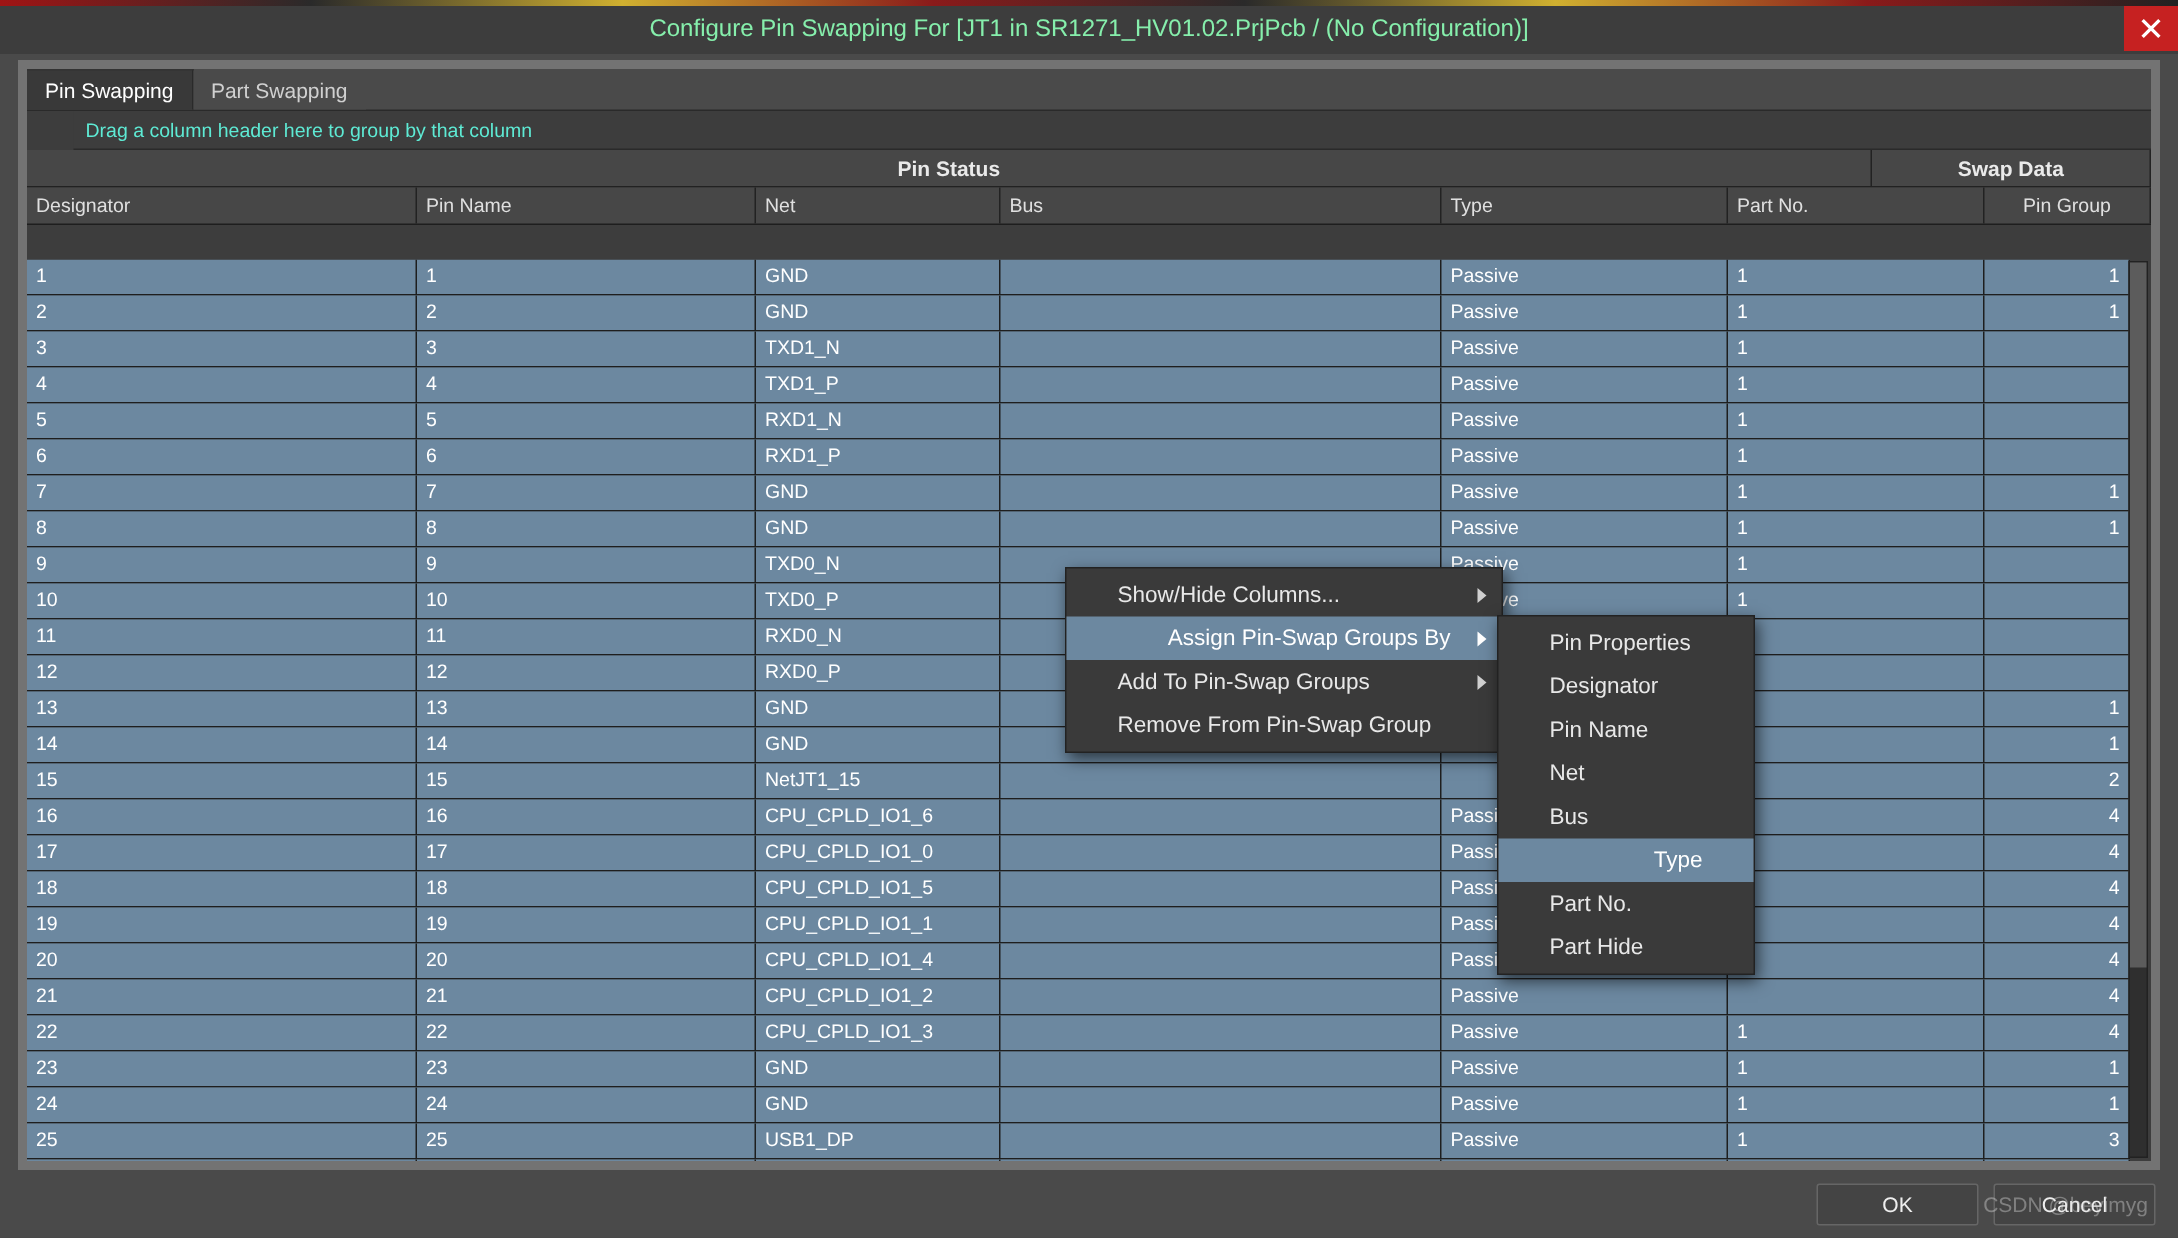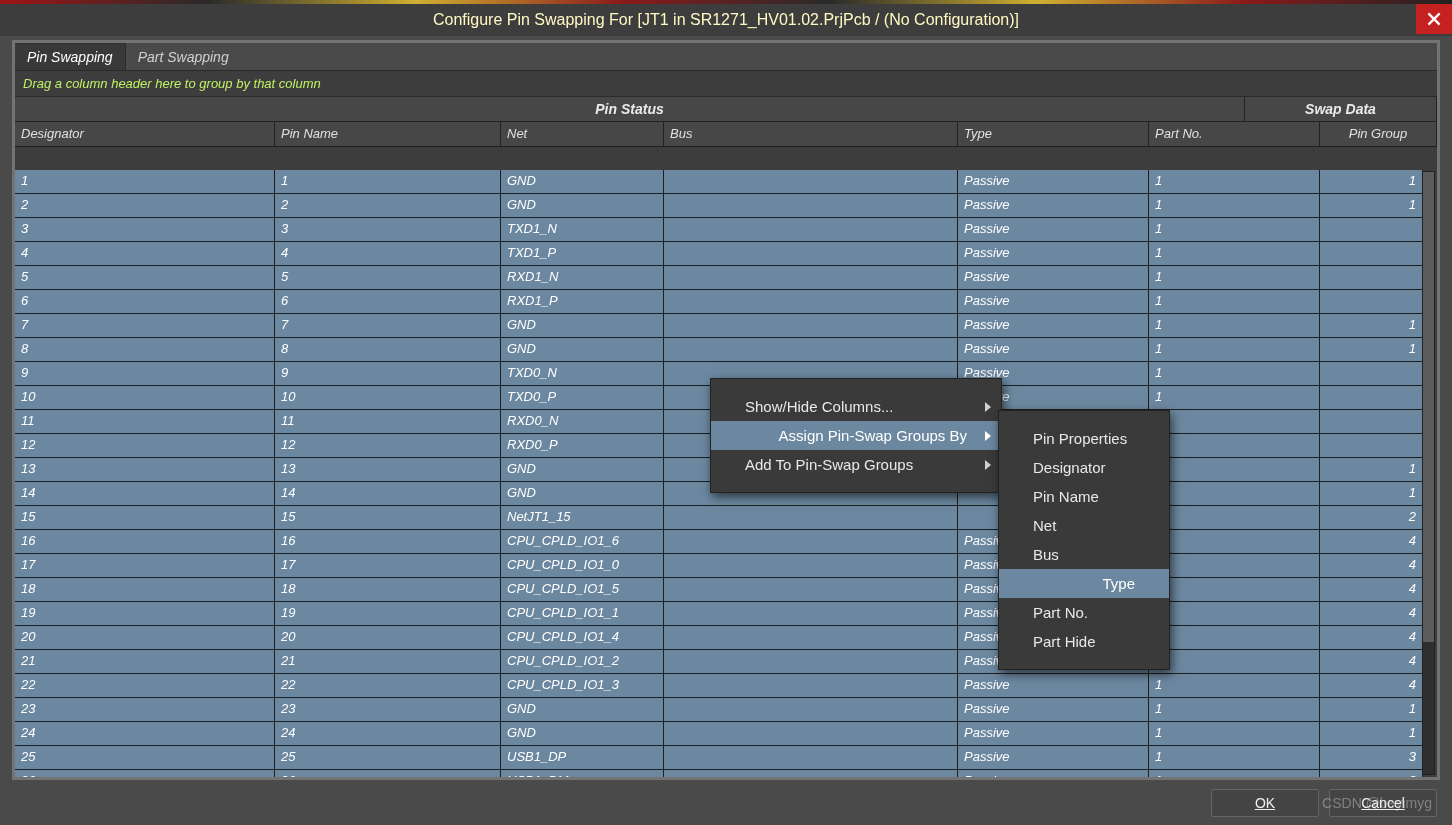--- a/index.html
+++ b/index.html
@@ -3,30 +3,30 @@
 <meta charset="utf-8">
 <style>
   html, body {
     margin: 0; padding: 0; width: 1452px; height: 825px;
     background: #4a4a4a; font-family: "Segoe UI", Arial, sans-serif;
     color: #e6e6e6; font-size: 13px; overflow: hidden;
     user-select: none;
   }
   .topbar { height: 4px; background: linear-gradient(to right,#a01414,#2a2a2a,#d0b030,#8a1a1a,#2a2a2a,#d0b030,#8a1a1a,#222); }
   .titlebar { position: relative; height: 32px; line-height: 32px; text-align: center; background: #3d3d3d;
-              font-size: 16px; color: #fef9c3; }
+              font-size: 16px; color: #86efac; }
   .close-btn { position: absolute; right: 0; top: 0; width: 36px; height: 30px; background: #c62121;
                color: #fff; display: flex; align-items: center; justify-content: center; cursor: pointer; }
   .close-btn svg { width: 14px; height: 14px; }
   .main-frame { position: absolute; left: 12px; right: 12px; top: 40px; bottom: 45px;
-                border: 3px solid #737373; background: #3d3d3d; font-style: italic; }
+                border: 6px solid #737373; background: #3d3d3d; }
   .tabs { display: flex; align-items: center; background: #4a4a4a; border-bottom: 1px solid #2a2a2a; padding: 0; }
   .tab { padding: 5px 12px; color: #d0d0d0; background: #4a4a4a; cursor: pointer; font-size: 14px; }
   .tab.active { background: #393939; color: #fff; border-top:1px solid #333; border-right:1px solid #2a2a2a;}
-  .group-hint { padding: 5px 8px; color: #bef264; background: #3d3d3d; font-size: 13px; border-bottom:1px solid #2a2a2a;}
+  .group-hint { padding: 5px 8px; color: #5eead4; background: #3d3d3d; font-size: 13px; border-bottom:1px solid #2a2a2a;margin-left:31px;}
   .header-row { display: flex; height: 24px; background: #474747; border-bottom: 1px solid #1e1e1e; }
   .top-header-row { display: flex; height: 24px; background: #474747; border-bottom: 1px solid #222; }
   .th { border-right: 1px solid #222; text-align: center; font-weight: bold; font-size: 14px; color: #eaeaea;
         display:flex; align-items:center; justify-content:center;}
   .hcell { border-right: 1px solid #222; padding: 4px 6px; color: #e0e0e0; font-size: 13px; }
   .col0 { width: 247px; }
   .col1 { width: 213px; }
   .col2 { width: 150px; }
   .col3 { width: 281px; }
   .col4 { width: 178px; }
@@ -36,25 +36,25 @@
   .row { display: flex; height: 23px; background: #6c88a0; border-bottom: 1px solid #1e1e1e; }
   .cell { border-right: 1px solid #1e1e1e; padding: 3px 6px; color: #fff; font-size: 13px;
           white-space: nowrap; overflow: hidden; }
   .cell.right { text-align: right; }
   .scrollbar { position:absolute; right:2px; top:128px; bottom:2px; width:11px; background:#2f2f2f;
                border:1px solid #222;}
   .scrollthumb { position:absolute; left:0; right:0; top:0; height:470px; background:#5c5c5c; }
   .footer { position: absolute; left:0; right:0; bottom:0; height:45px; display:flex;
             justify-content:flex-end; align-items:center; background:#4a4a4a; padding-right:15px; gap:10px;}
   .btn { min-width: 70px; padding: 5px 18px; background: #444; border:1px solid #666; color:#eee;
-         cursor:pointer; text-align:center; border-radius:2px; font-size:14px;text-decoration:underline;}
+         cursor:pointer; text-align:center; border-radius:2px; font-size:14px;}
   .watermark { position:absolute; right:20px; bottom:14px; color:rgba(220,220,220,.4); font-size:14px; pointer-events:none;}
   
   .ctx-menu { position:absolute; background:#3a3a3a; border:1px solid #222;
-              box-shadow:2px 4px 10px rgba(0,0,0,.6); z-index:50; padding:13px 0; }
+              box-shadow:2px 4px 10px rgba(0,0,0,.6); z-index:50; padding:3px 0; }
   .ctx-menu.main { left:710px; top:378px; width:290px; }
   .ctx-menu.sub  { left:998px; top:410px; width:170px; }
   .ctx-item { position:relative; padding: 6px 34px 6px 34px; color:#e8e8e8; font-size:15px; cursor:pointer; }
   .ctx-item.highlight { background:#6c88a0; color:#fff;text-align:right; }
   .ctx-arrow { position:absolute; right:10px; top:50%; transform:translateY(-50%);
                border-left:6px solid #d0d0d0; border-top:5px solid transparent;
                border-bottom:5px solid transparent; width:0; height:0;}
   .ctx-item.highlight .ctx-arrow { border-left-color:#fff; }
   .underline-first::first-letter { text-decoration: underline; }
 </style>
@@ -333,20 +333,21 @@
 
   <div class="scrollbar">
     <div class="scrollthumb"></div>
   </div>
 </div>
 
 <div class="ctx-menu main" id="ctx-main">
     <div class="ctx-item"><span>Show/Hide Columns...</span><span class="ctx-arrow"></span></div>
     <div class="ctx-item highlight"><span>Assign Pin-Swap Groups By</span><span class="ctx-arrow"></span></div>
     <div class="ctx-item"><span>Add To Pin-Swap Groups</span><span class="ctx-arrow"></span></div>
+    <div class="ctx-item"><span>Remove From Pin-Swap Group</span></div>
   </div>
 <div class="ctx-menu sub" id="ctx-sub">
     <div class="ctx-item"><span class="underline-first">Pin Properties</span></div>
     <div class="ctx-item"><span>Designator</span></div>
     <div class="ctx-item"><span>Pin Name</span></div>
     <div class="ctx-item"><span>Net</span></div>
     <div class="ctx-item"><span>Bus</span></div>
     <div class="ctx-item highlight"><span>Type</span></div>
     <div class="ctx-item"><span>Part No.</span></div>
     <div class="ctx-item"><span>Part Hide</span></div>

